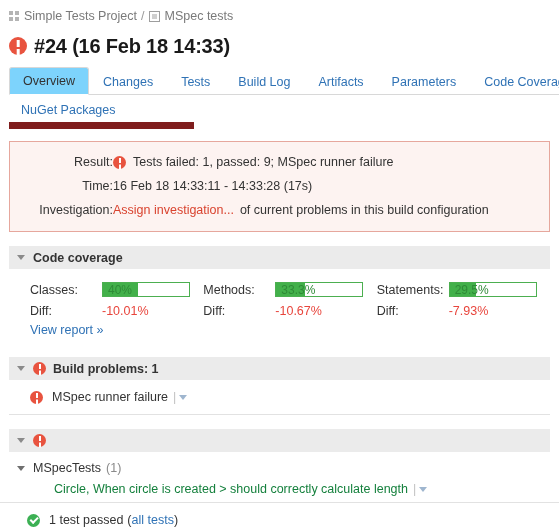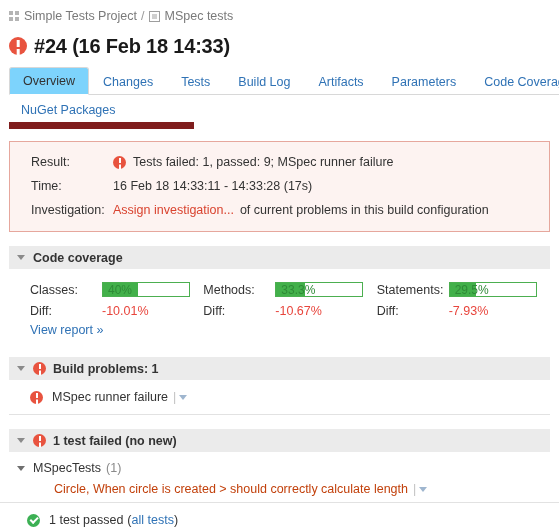--- a/index.html
+++ b/index.html
@@ -173,20 +173,21 @@
     border-radius: 3px 3px 0 0;
   }
   .tab.plain { padding-left: 11px; }
 
   
   .result-box {
     margin: 12px 9px 0 9px;
     border: 1px solid #e6a79d;
     background: #fdf3f1;
     padding: 8px 16px 9px 0;
+    text-align: right;
   }
   .res-row {
     display: flex;
     align-items: center;
     min-height: 24px;
     padding: 0 0 0 21px;
     font-size: 12.5px;
   }
   .res-label {
     width: 82px;
@@ -331,21 +332,21 @@
   }
   .suite-name { color: #333333; }
   .suite-count { color: #8a8a8a; margin-left: 5px; }
   .test-row {
     display: flex;
     align-items: center;
     padding: 3px 0 6px 45px;
     font-size: 12.5px;
   }
   .test-link {
-    color: #c2410c;
+    color: #15803d;
     text-decoration: none;
     cursor: pointer;
   }
   .passed-row {
     display: flex;
     align-items: center;
     padding: 10px 0 10px 27px;
     font-size: 12.5px;
     color: #333333;
     border-top: 1px solid #e2e2e2;
@@ -484,21 +485,20 @@
   <span class="ptxt">MSpec runner failure</span>
   <span class="caret-wrap">
     <span class="caret-bar">|</span>
     <span class="caret-dn"></span>
   </span>
 </div>
 
 <div class="sec-head">
   <span class="tri"></span>
   <span class="ico-err sm"></span>
-  <span class="lbl">1 test failed (no new)</span>
 </div>
 <div class="tests-body">
   <div class="suite-row">
     <span class="tri blue"></span>
     <span class="suite-name">MSpecTests</span>
     <span class="suite-count">(1)</span>
   </div>
   <div class="test-row">
     <a class="test-link">Circle, When circle is created &gt; should correctly calculate length</a>
     <span class="caret-wrap">

